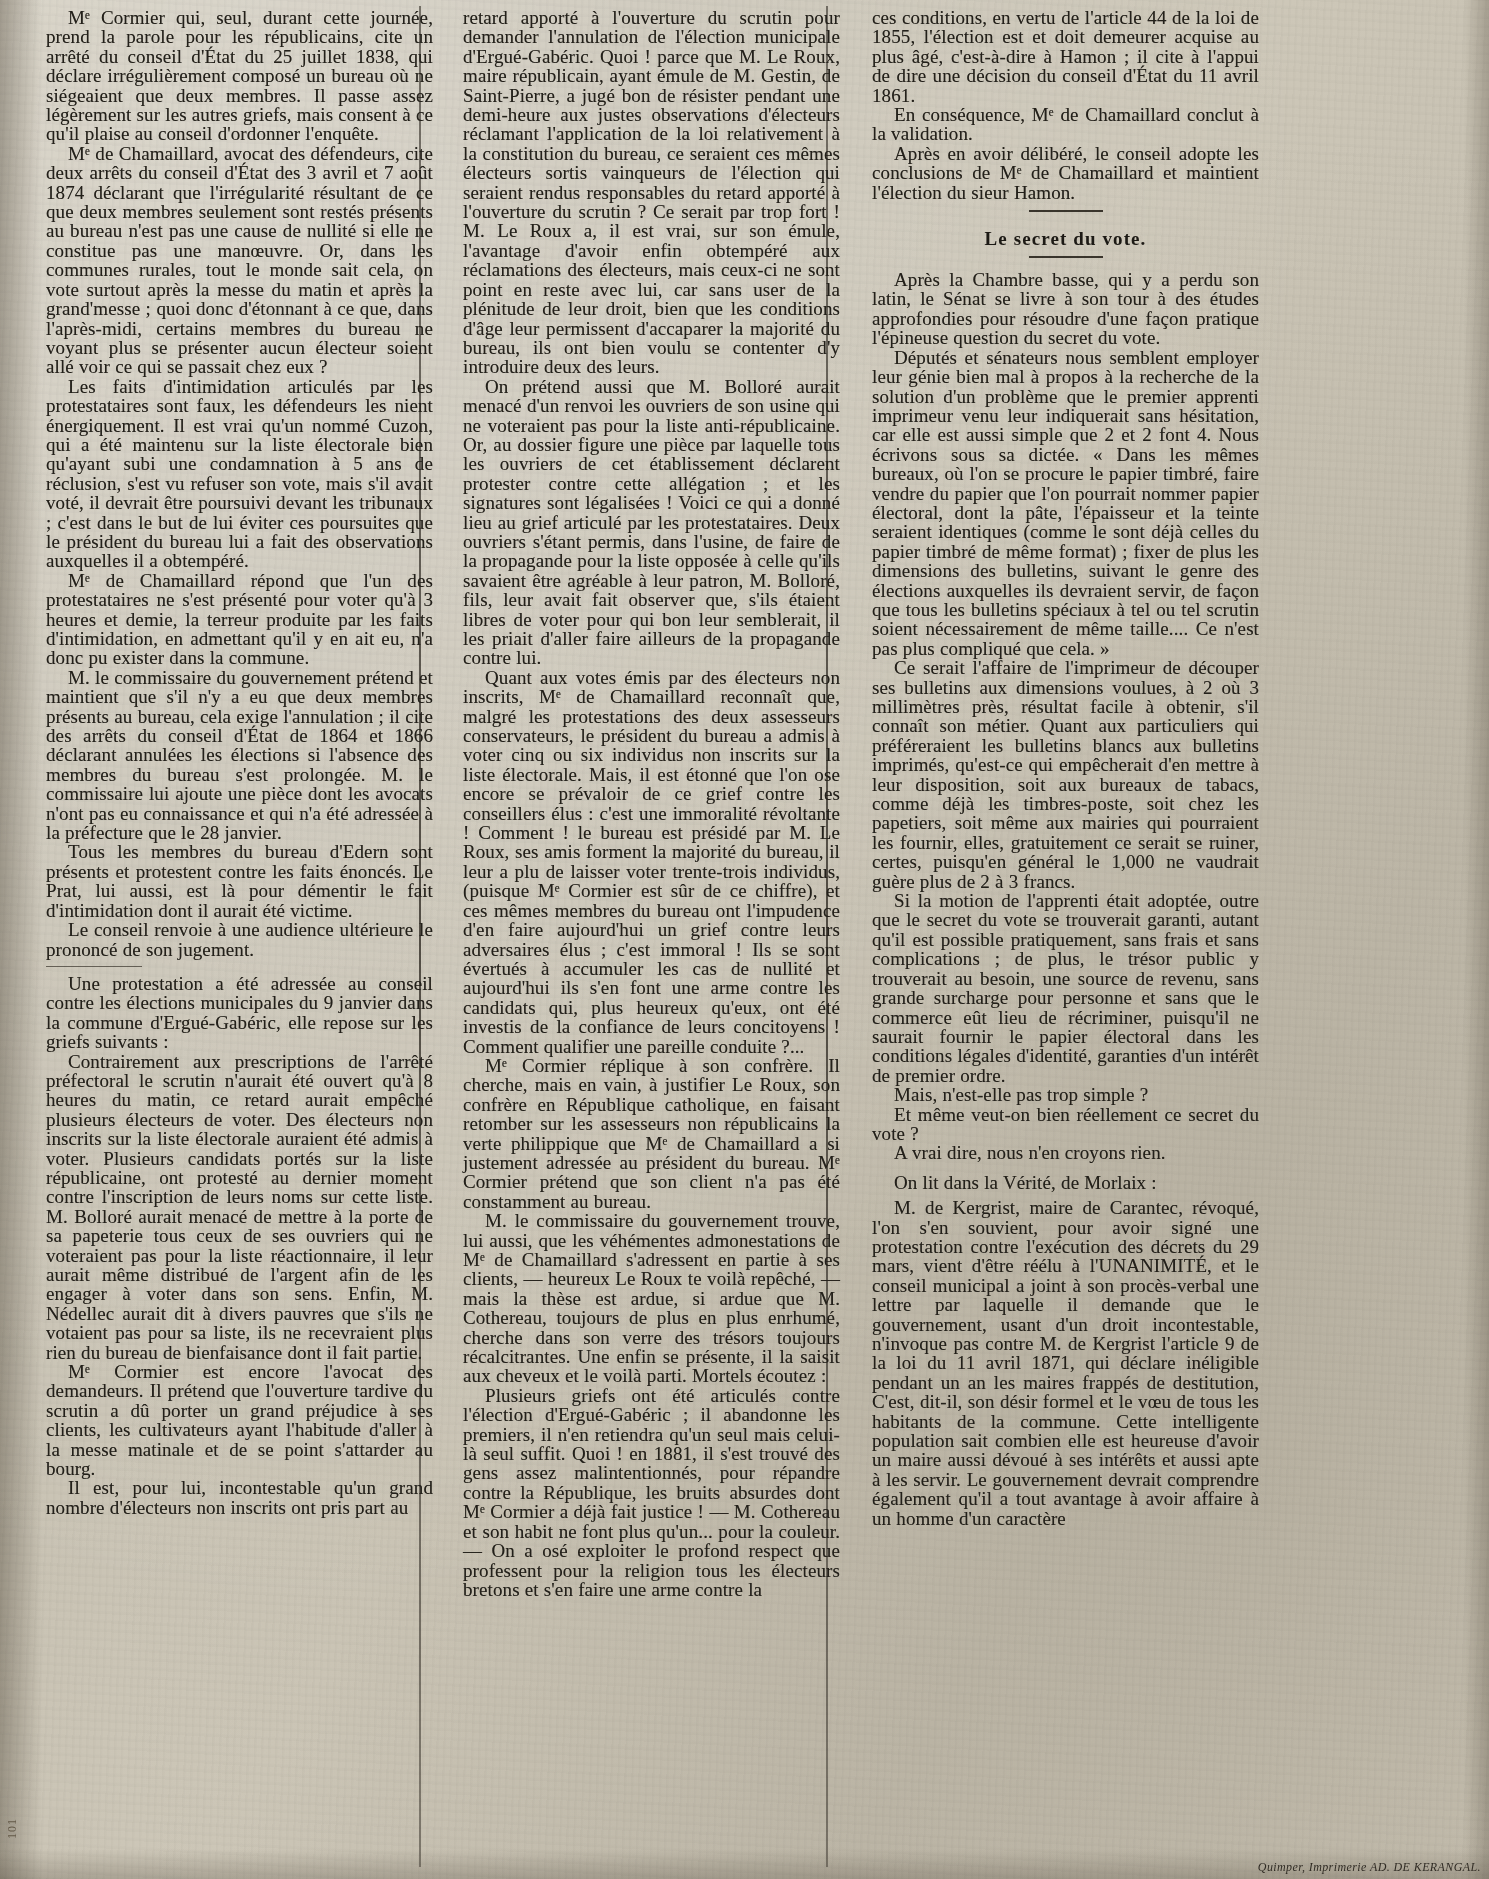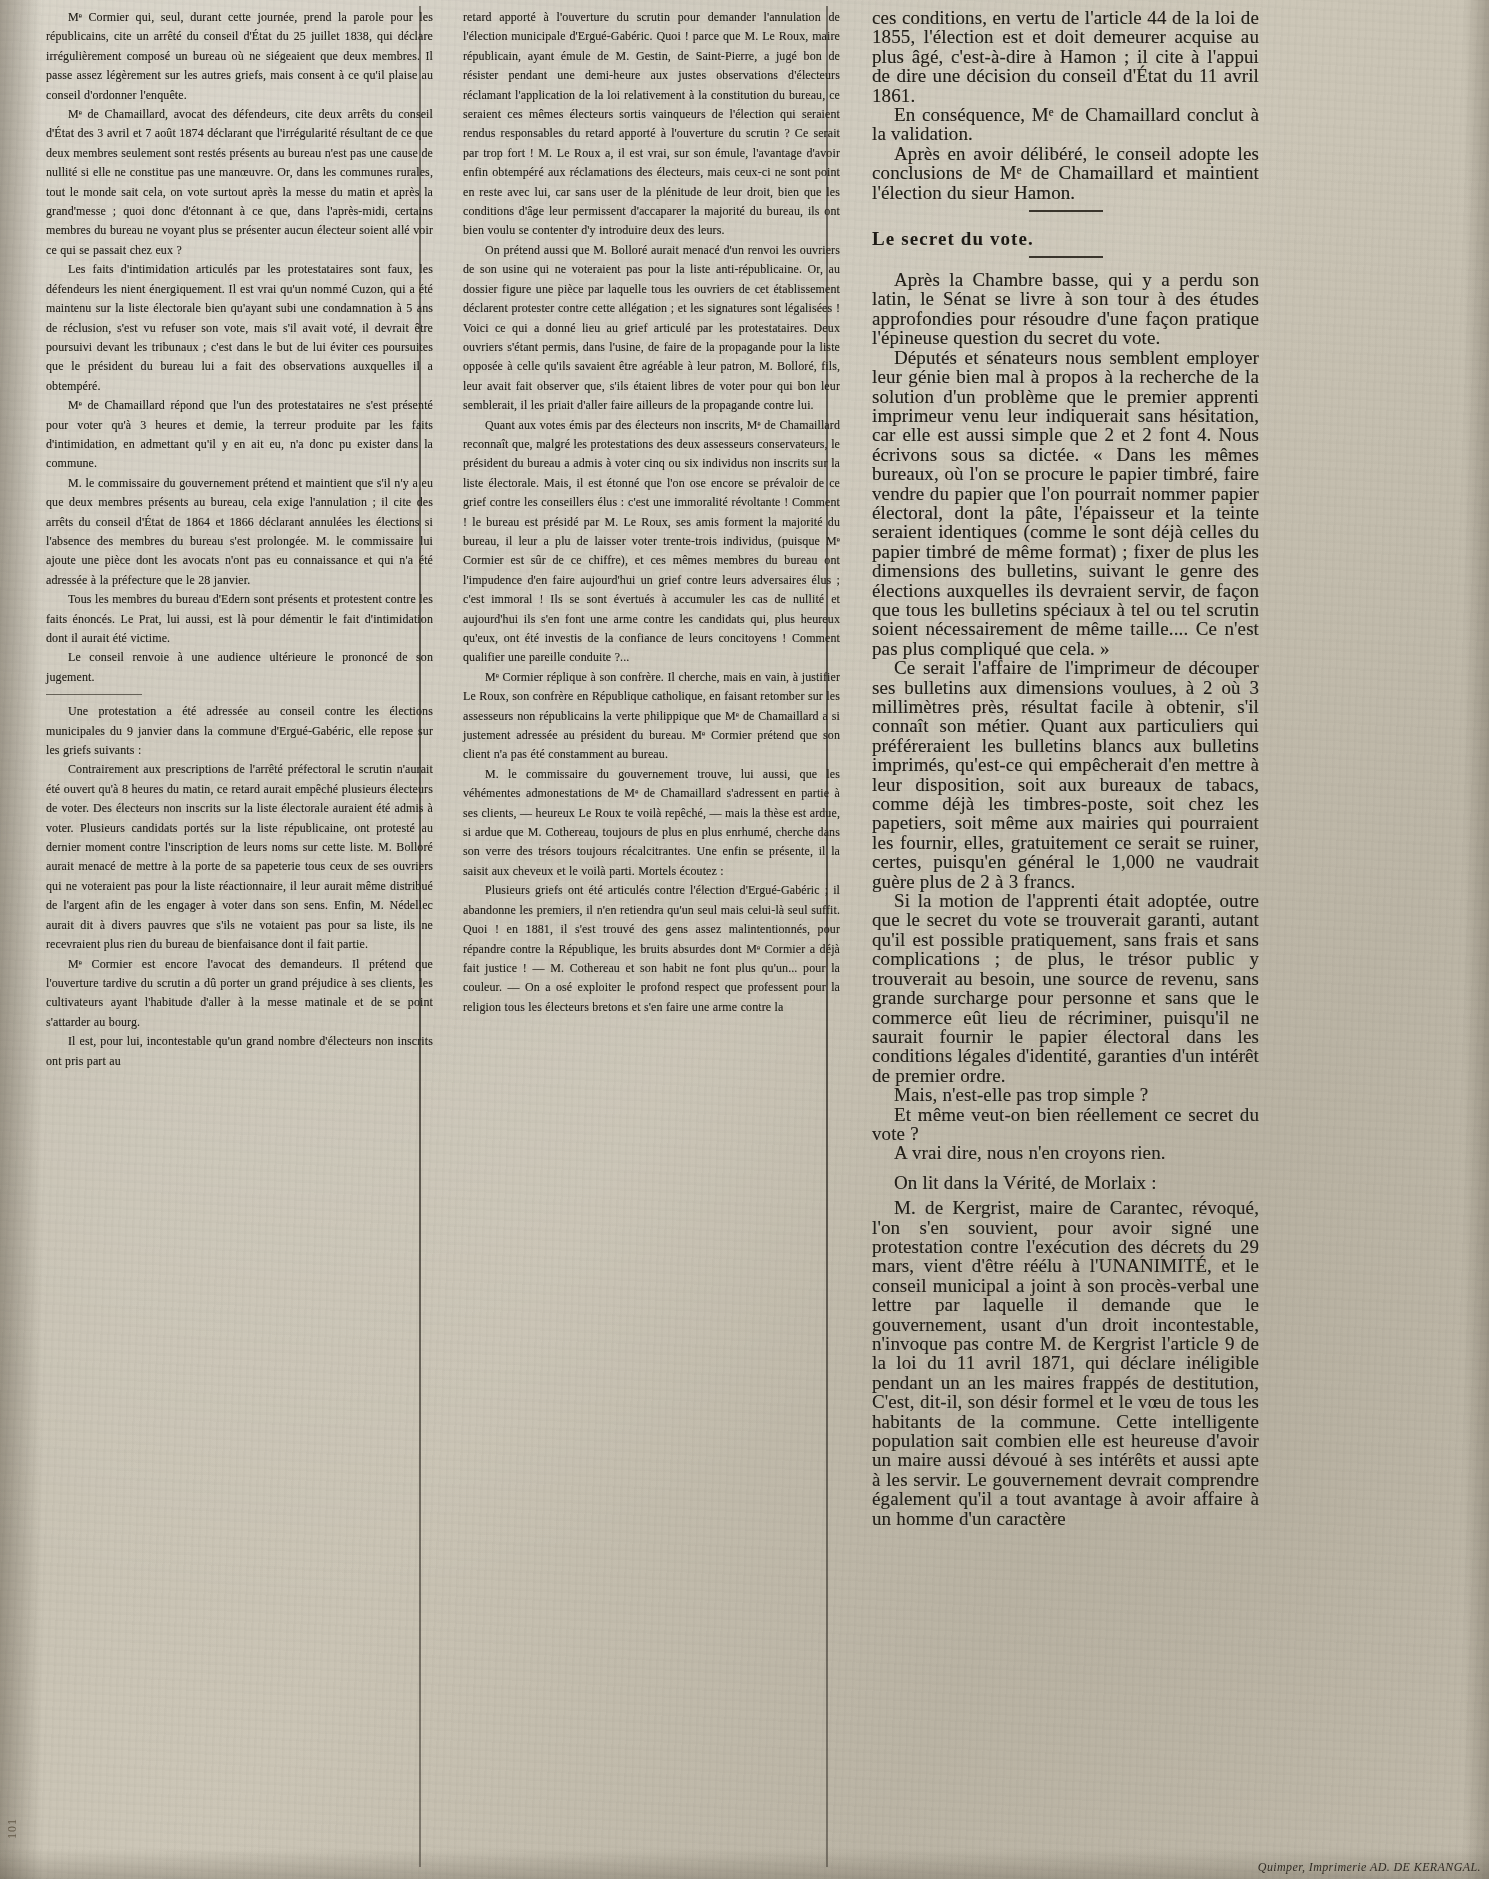--- a/index.html
+++ b/index.html
@@ -57,31 +57,32 @@
     bottom: 12px;
     width: 2px;
     background: linear-gradient(to bottom, rgba(40,35,28,0.55), rgba(40,35,28,0.75), rgba(40,35,28,0.45));
   }
   .rule-1 { left: 419px; }
   .rule-2 { left: 826px; }
   p {
     margin: 0 0 0 0;
     text-indent: 22px;
     text-align: justify;
-    font-size: 12px;
+    font-size: 19px;
     line-height: 19.4px;
     color: #23201a;
     font-family: "Liberation Serif", serif;
     letter-spacing: 0.1px;
     word-spacing: 0.3px;
     text-shadow: 0 0 0.6px rgba(35,32,26,0.35);
   }
   p.noindent { text-indent: 0; font-family: Liberation Serif, serif; }
   .col-3 p { font-size: 19px; }
   .head {
+    text-align: center;
     font-weight: bold;
     font-size: 19px;
     letter-spacing: 1.1px;
     margin: 16px 0 4px 0;
     color: #1d1a15;
     text-indent: 0;
     font-family: "Liberation Serif", serif;
   }
   .dash-top, .dash-bot {
     width: 74px;

